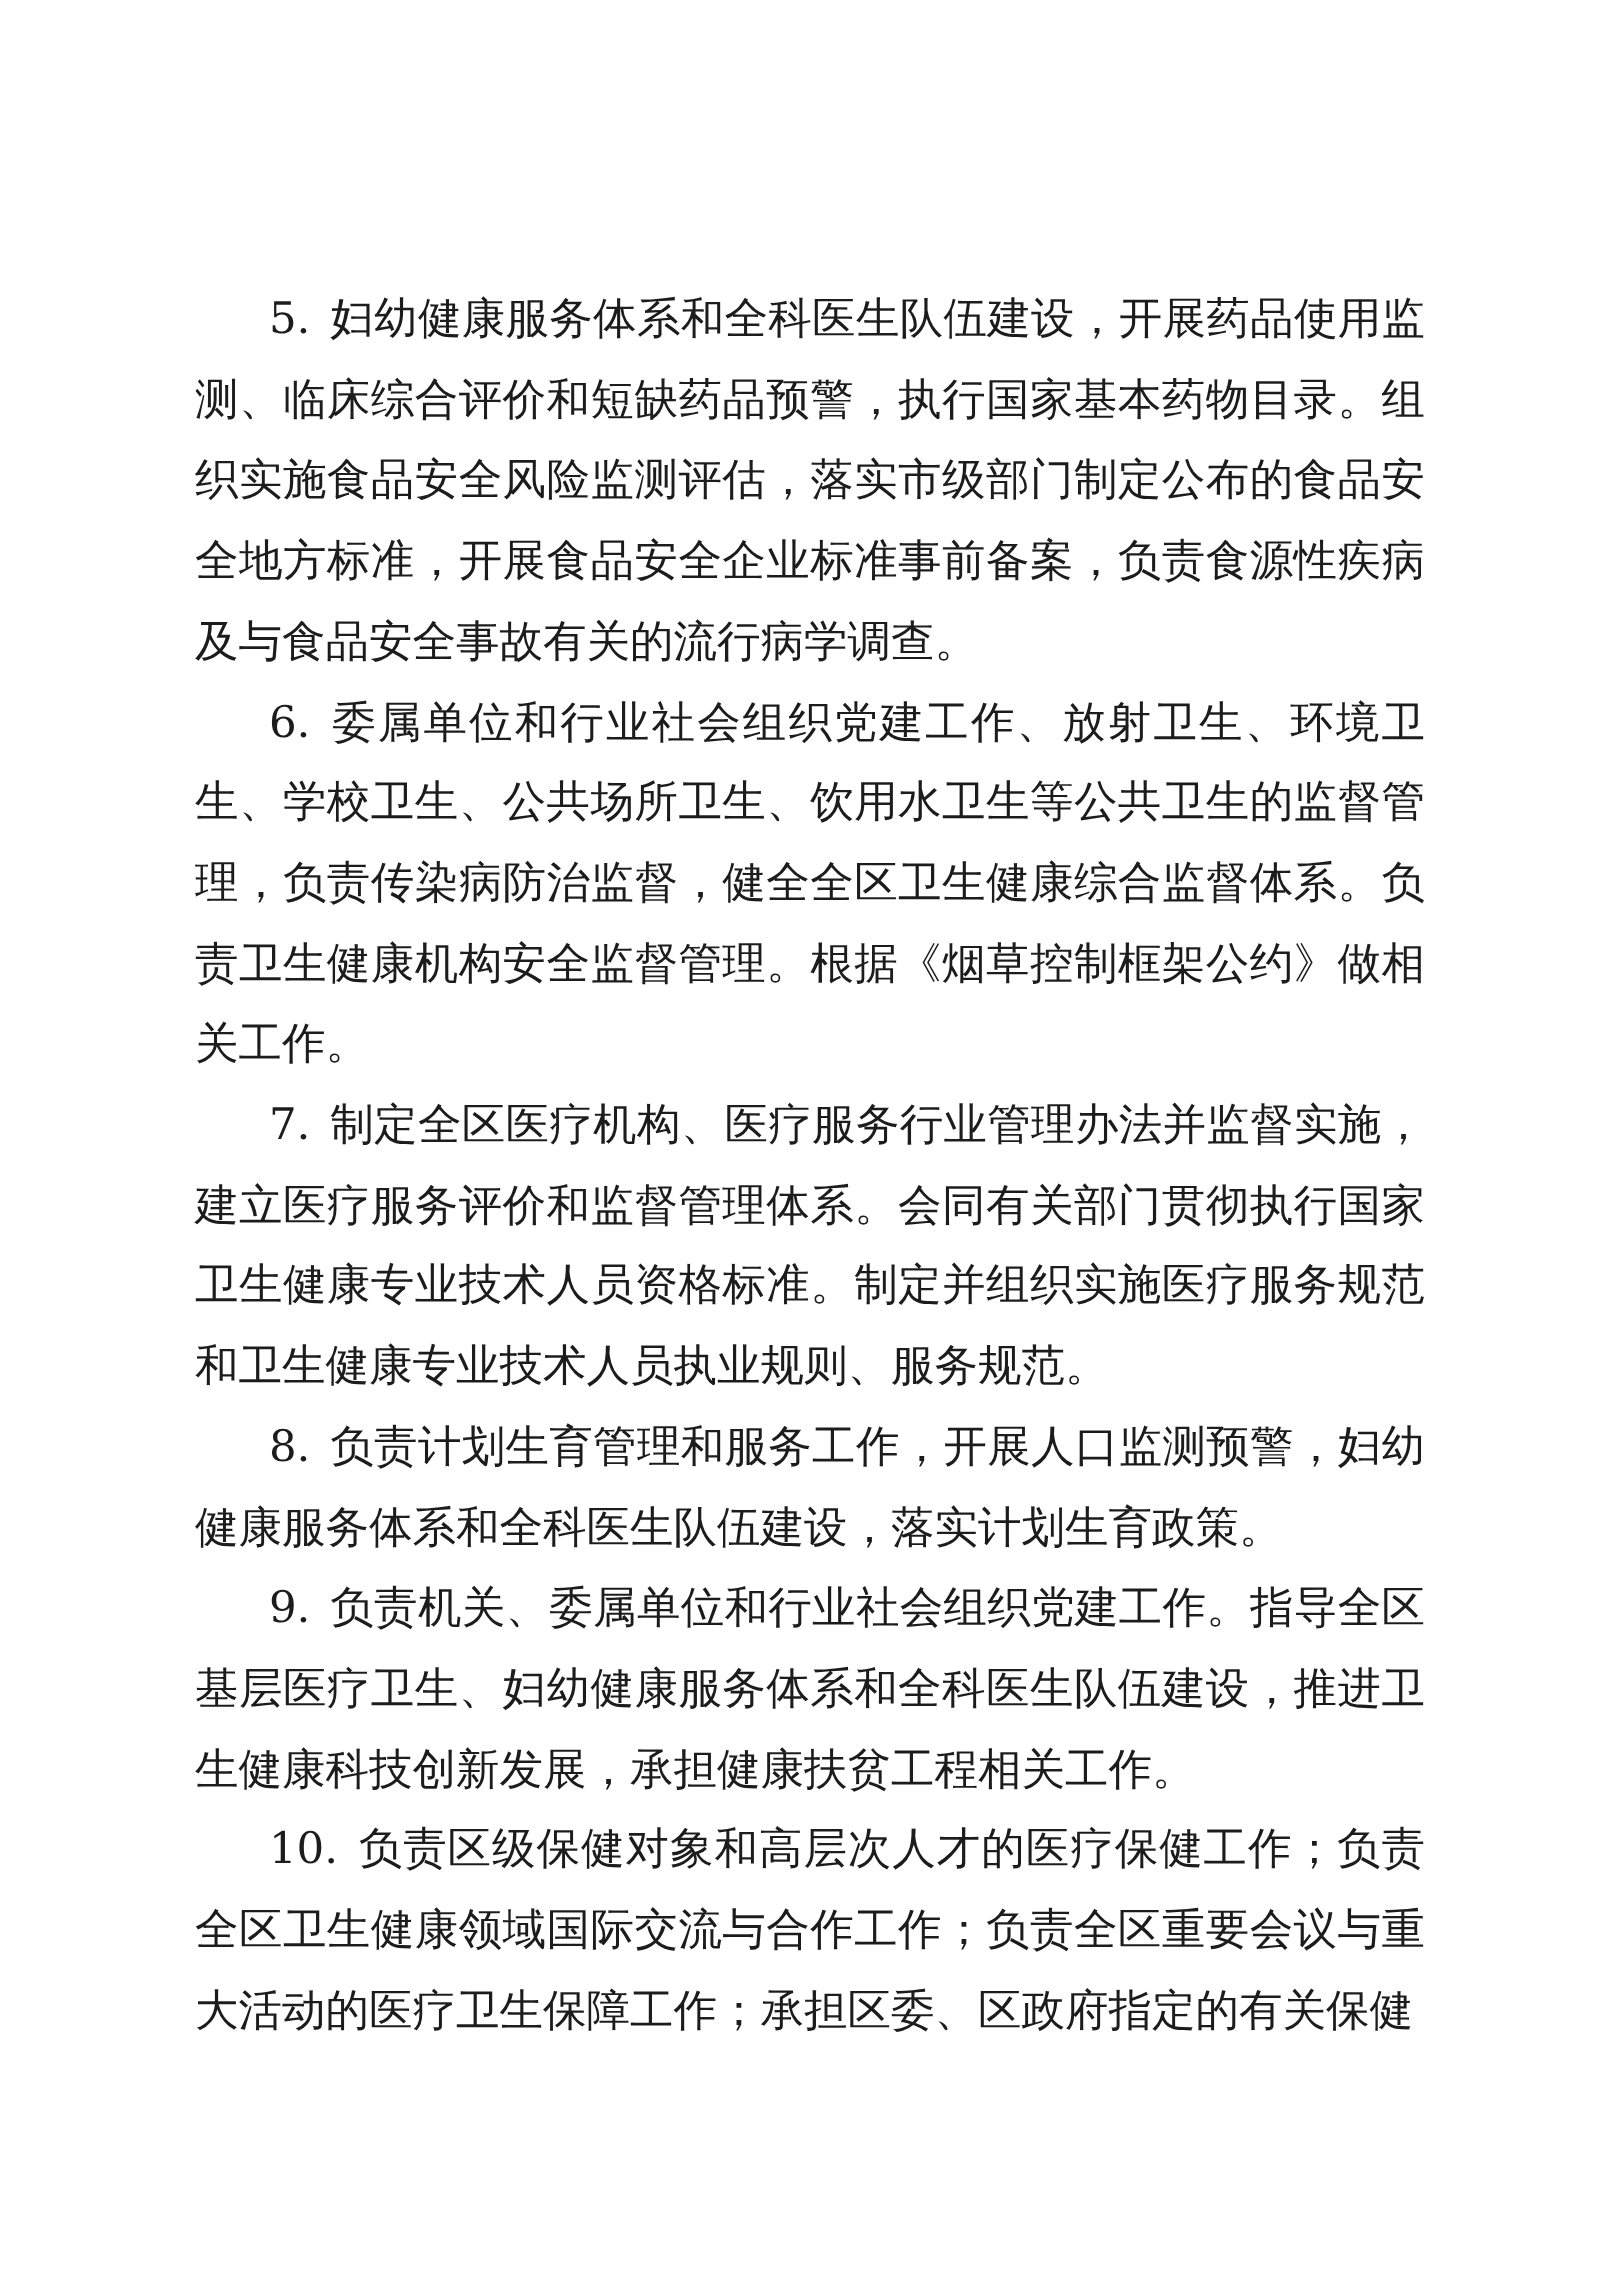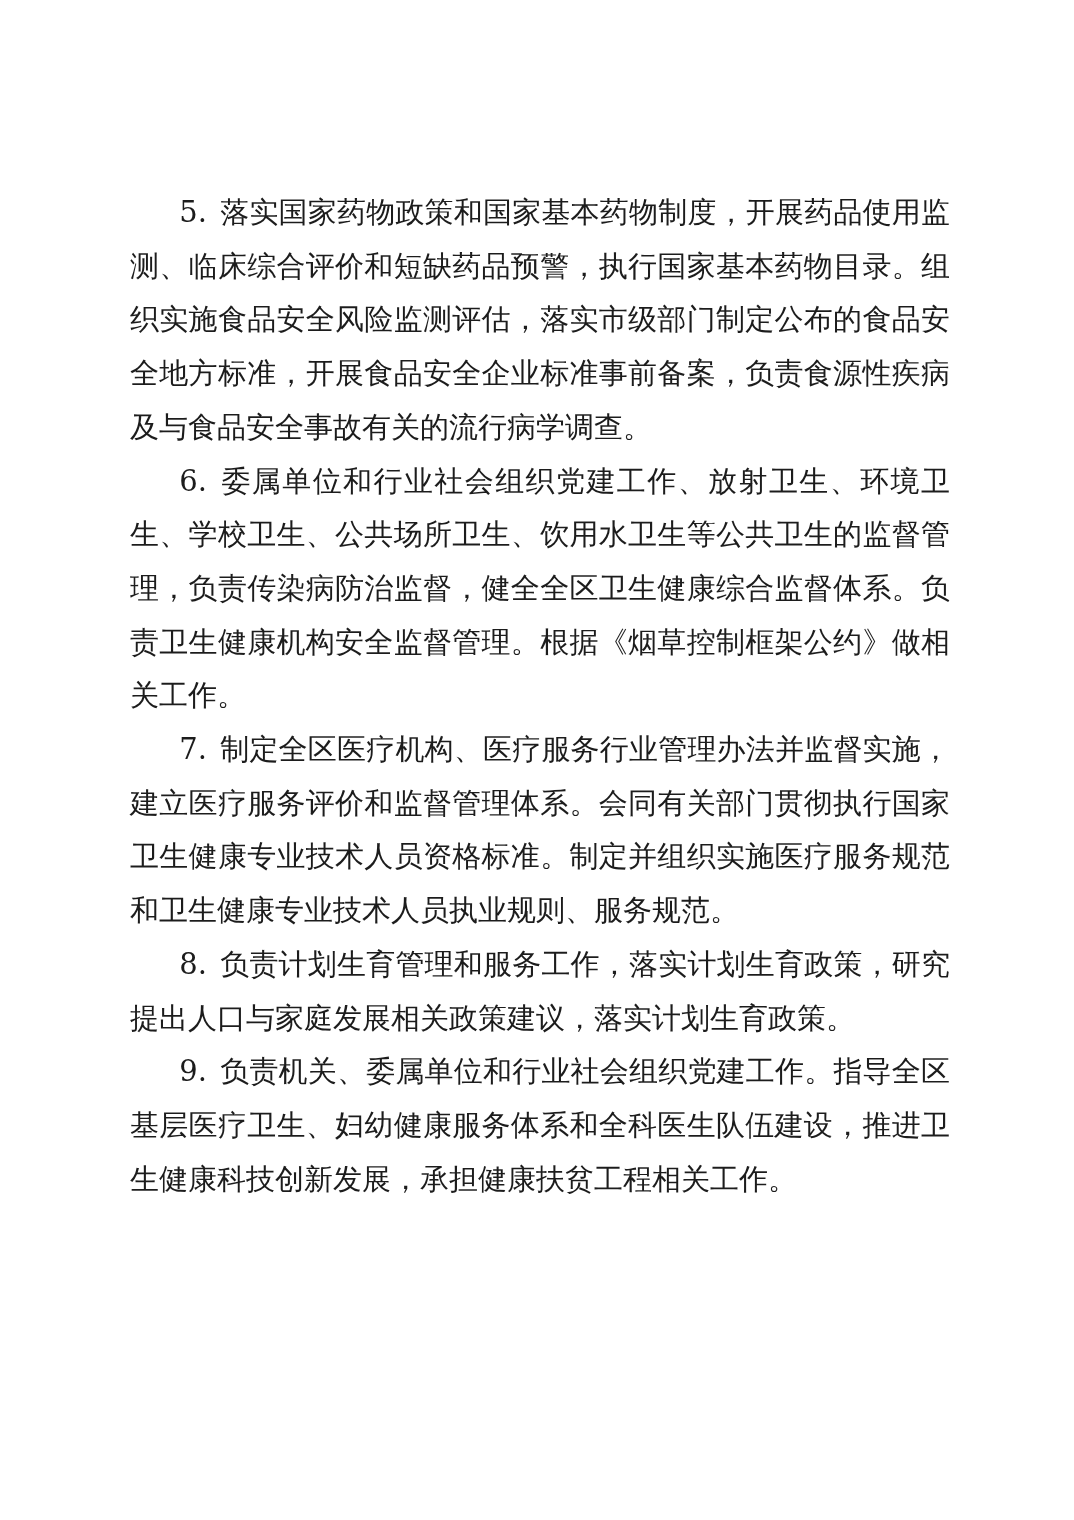--- a/index.html
+++ b/index.html
@@ -35,25 +35,26 @@
     margin-right: 0.45em;
     font-family: "DejaVu Serif", serif;
   }
 </style>
 </head>
 <body>
 
 <div class="page">
   <div class="content">
 
-    <p class="para"><span class="num">5.</span><span>落实国家药物政策和国家基本药物制度，开展药品使用监测、临床综合评价和短缺药品预警，执行国家基本药物目录。组织实施食品安全风险监测评估，落实市级部门制定公布的食品安全地方标准，开展食品安全企业标准事前备案，负责食源性疾病及与食品安全事故有关的流行病学调查。</span></p>
+    <p class="para"><span class="num">5.</span><span>妇幼健康服务体系和全科医生队伍建设，开展药品使用监测、临床综合评价和短缺药品预警，执行国家基本药物目录。组织实施食品安全风险监测评估，落实市级部门制定公布的食品安全地方标准，开展食品安全企业标准事前备案，负责食源性疾病及与食品安全事故有关的流行病学调查。</span></p>
 
     <p class="para"><span class="num">6.</span><span>委属单位和行业社会组织党建工作、放射卫生、环境卫生、学校卫生、公共场所卫生、饮用水卫生等公共卫生的监督管理，负责传染病防治监督，健全全区卫生健康综合监督体系。负责卫生健康机构安全监督管理。根据《烟草控制框架公约》做相关工作。</span></p>
 
     <p class="para"><span class="num">7.</span><span>制定全区医疗机构、医疗服务行业管理办法并监督实施，建立医疗服务评价和监督管理体系。会同有关部门贯彻执行国家卫生健康专业技术人员资格标准。制定并组织实施医疗服务规范和卫生健康专业技术人员执业规则、服务规范。</span></p>
 
-    <p class="para"><span class="num">8.</span><span>负责计划生育管理和服务工作，落实计划生育政策，研究提出人口与家庭发展相关政策建议，落实计划生育政策。</span></p>
+    <p class="para"><span class="num">8.</span><span>负责计划生育管理和服务工作，开展人口监测预警，妇幼健康服务体系和全科医生队伍建设，落实计划生育政策。</span></p>
 
     <p class="para"><span class="num">9.</span><span>负责机关、委属单位和行业社会组织党建工作。指导全区基层医疗卫生、妇幼健康服务体系和全科医生队伍建设，推进卫生健康科技创新发展，承担健康扶贫工程相关工作。</span></p>
 
+    <p class="para"><span class="num">10.</span><span>负责区级保健对象和高层次人才的医疗保健工作；负责全区卫生健康领域国际交流与合作工作；负责全区重要会议与重大活动的医疗卫生保障工作；承担区委、区政府指定的有关保健</span></p>
 
   </div>
 </div>
 
 </body></html>

